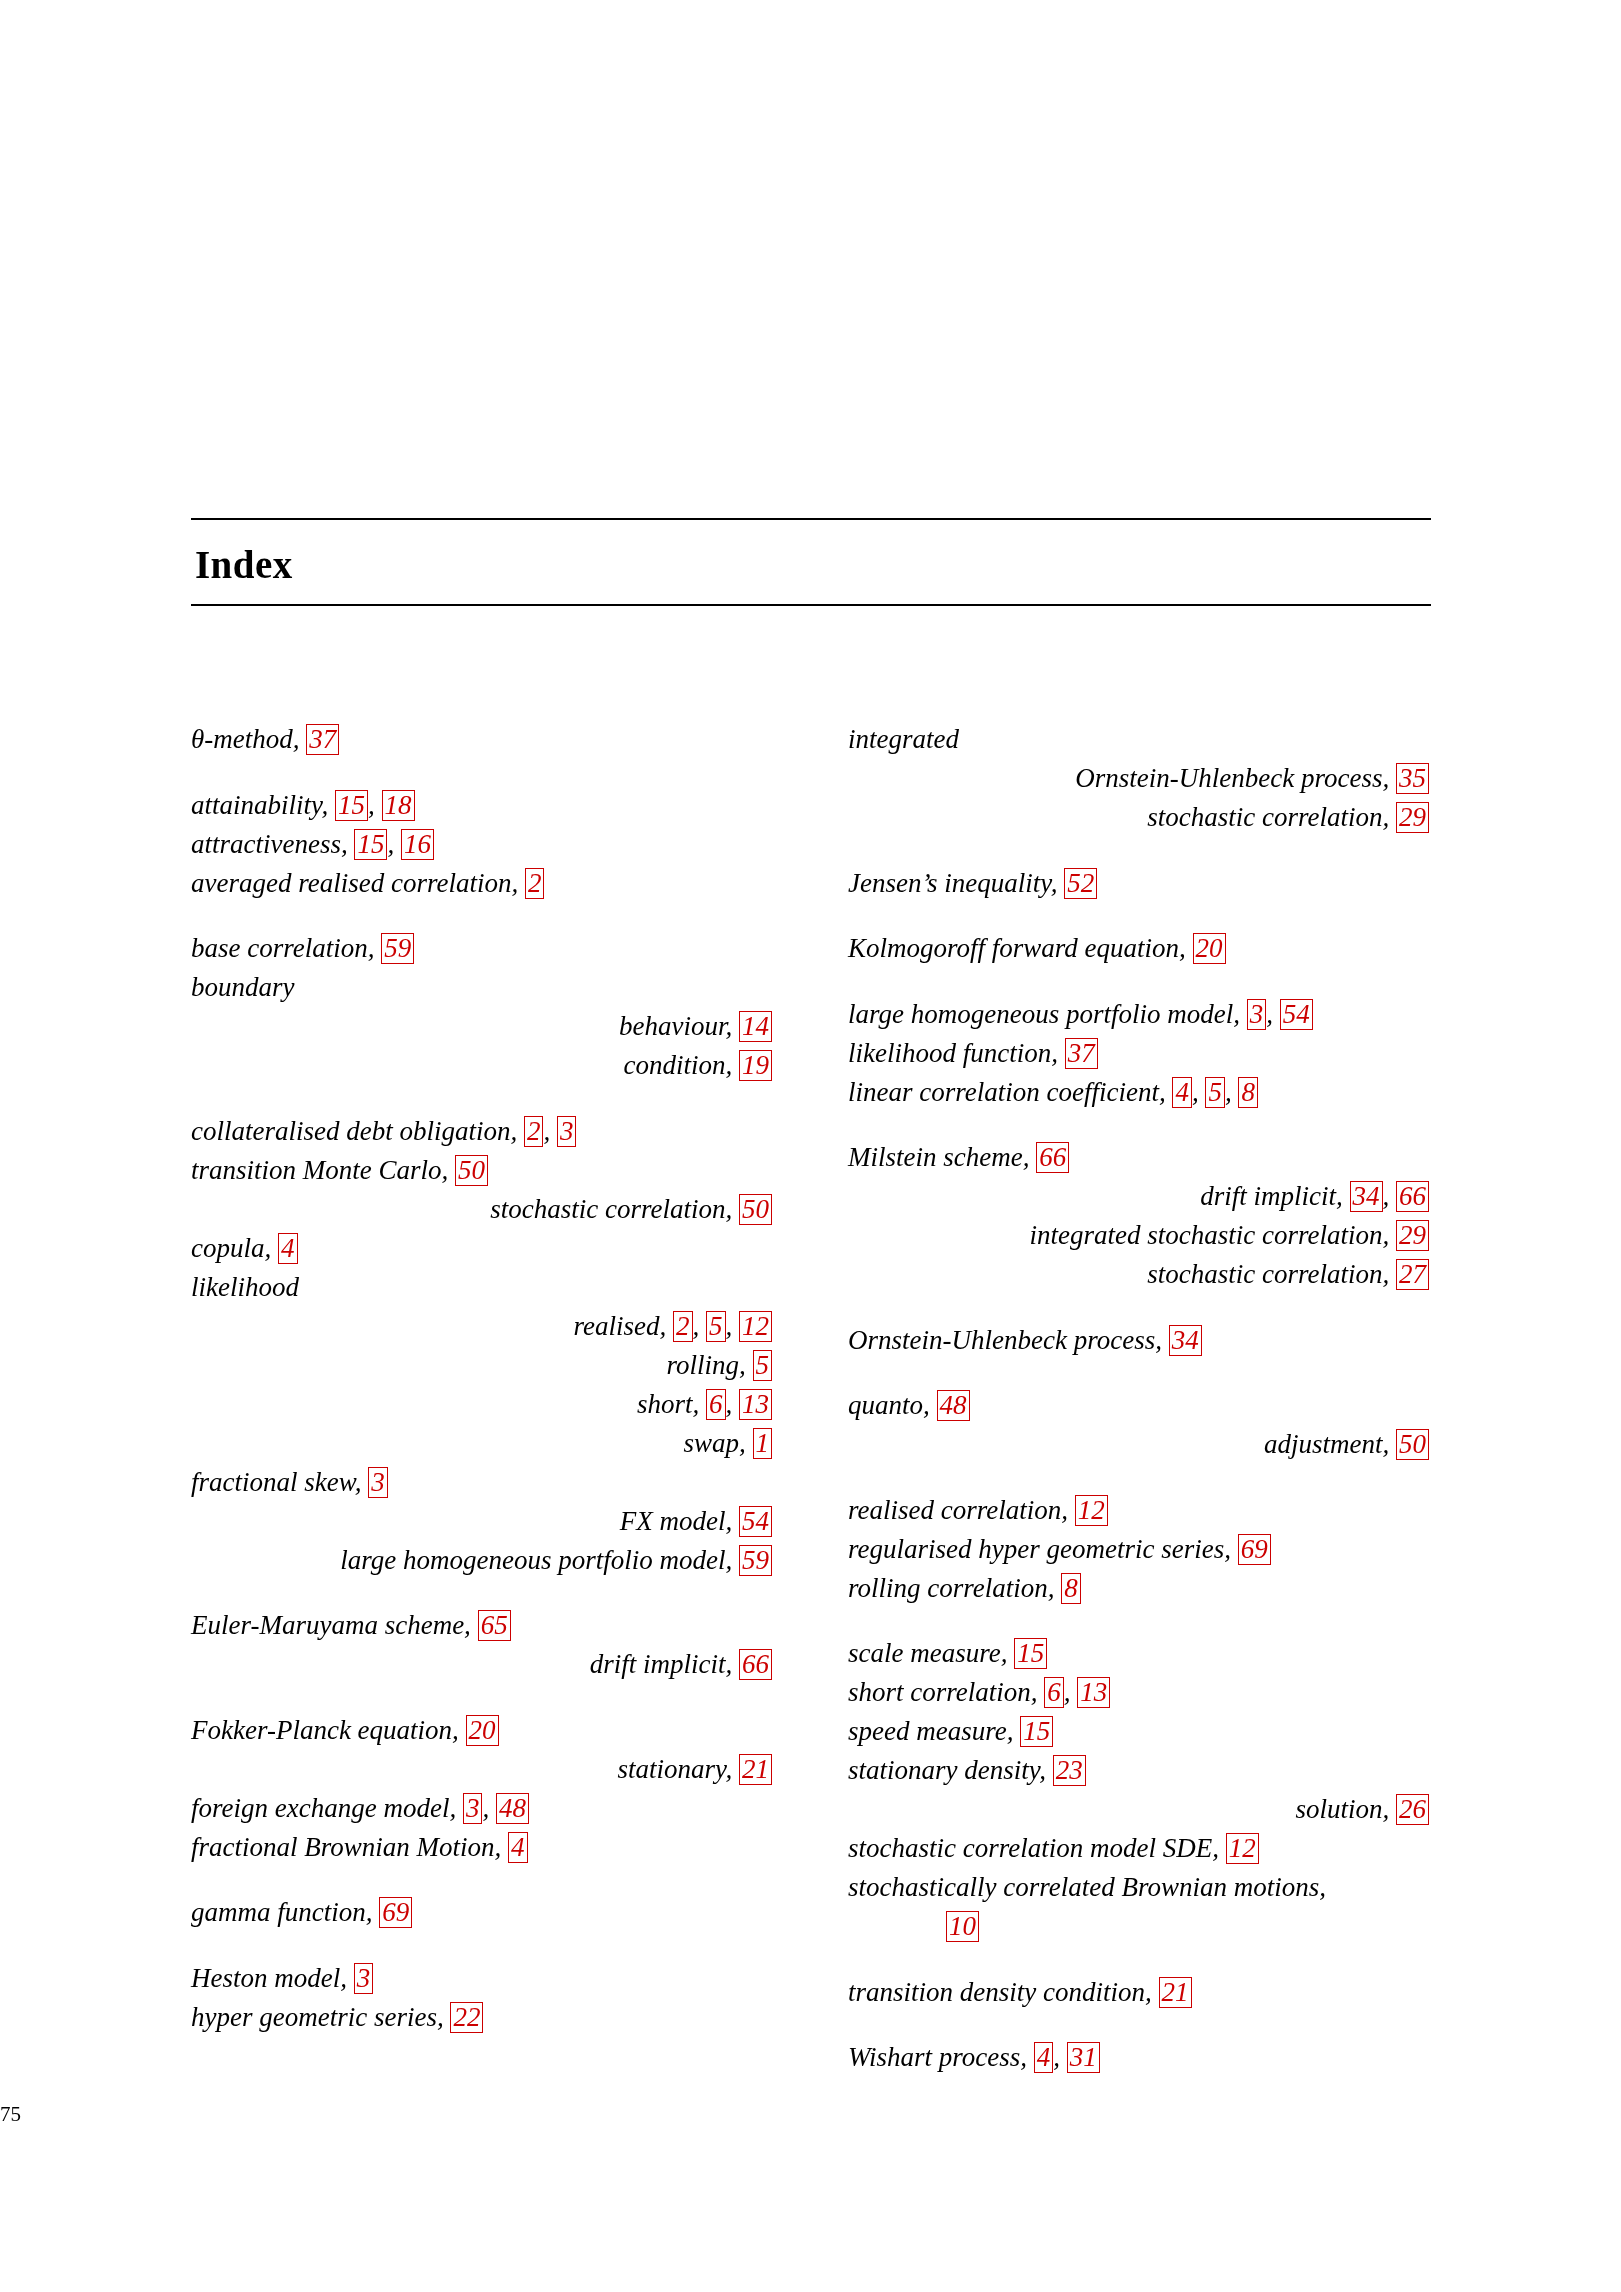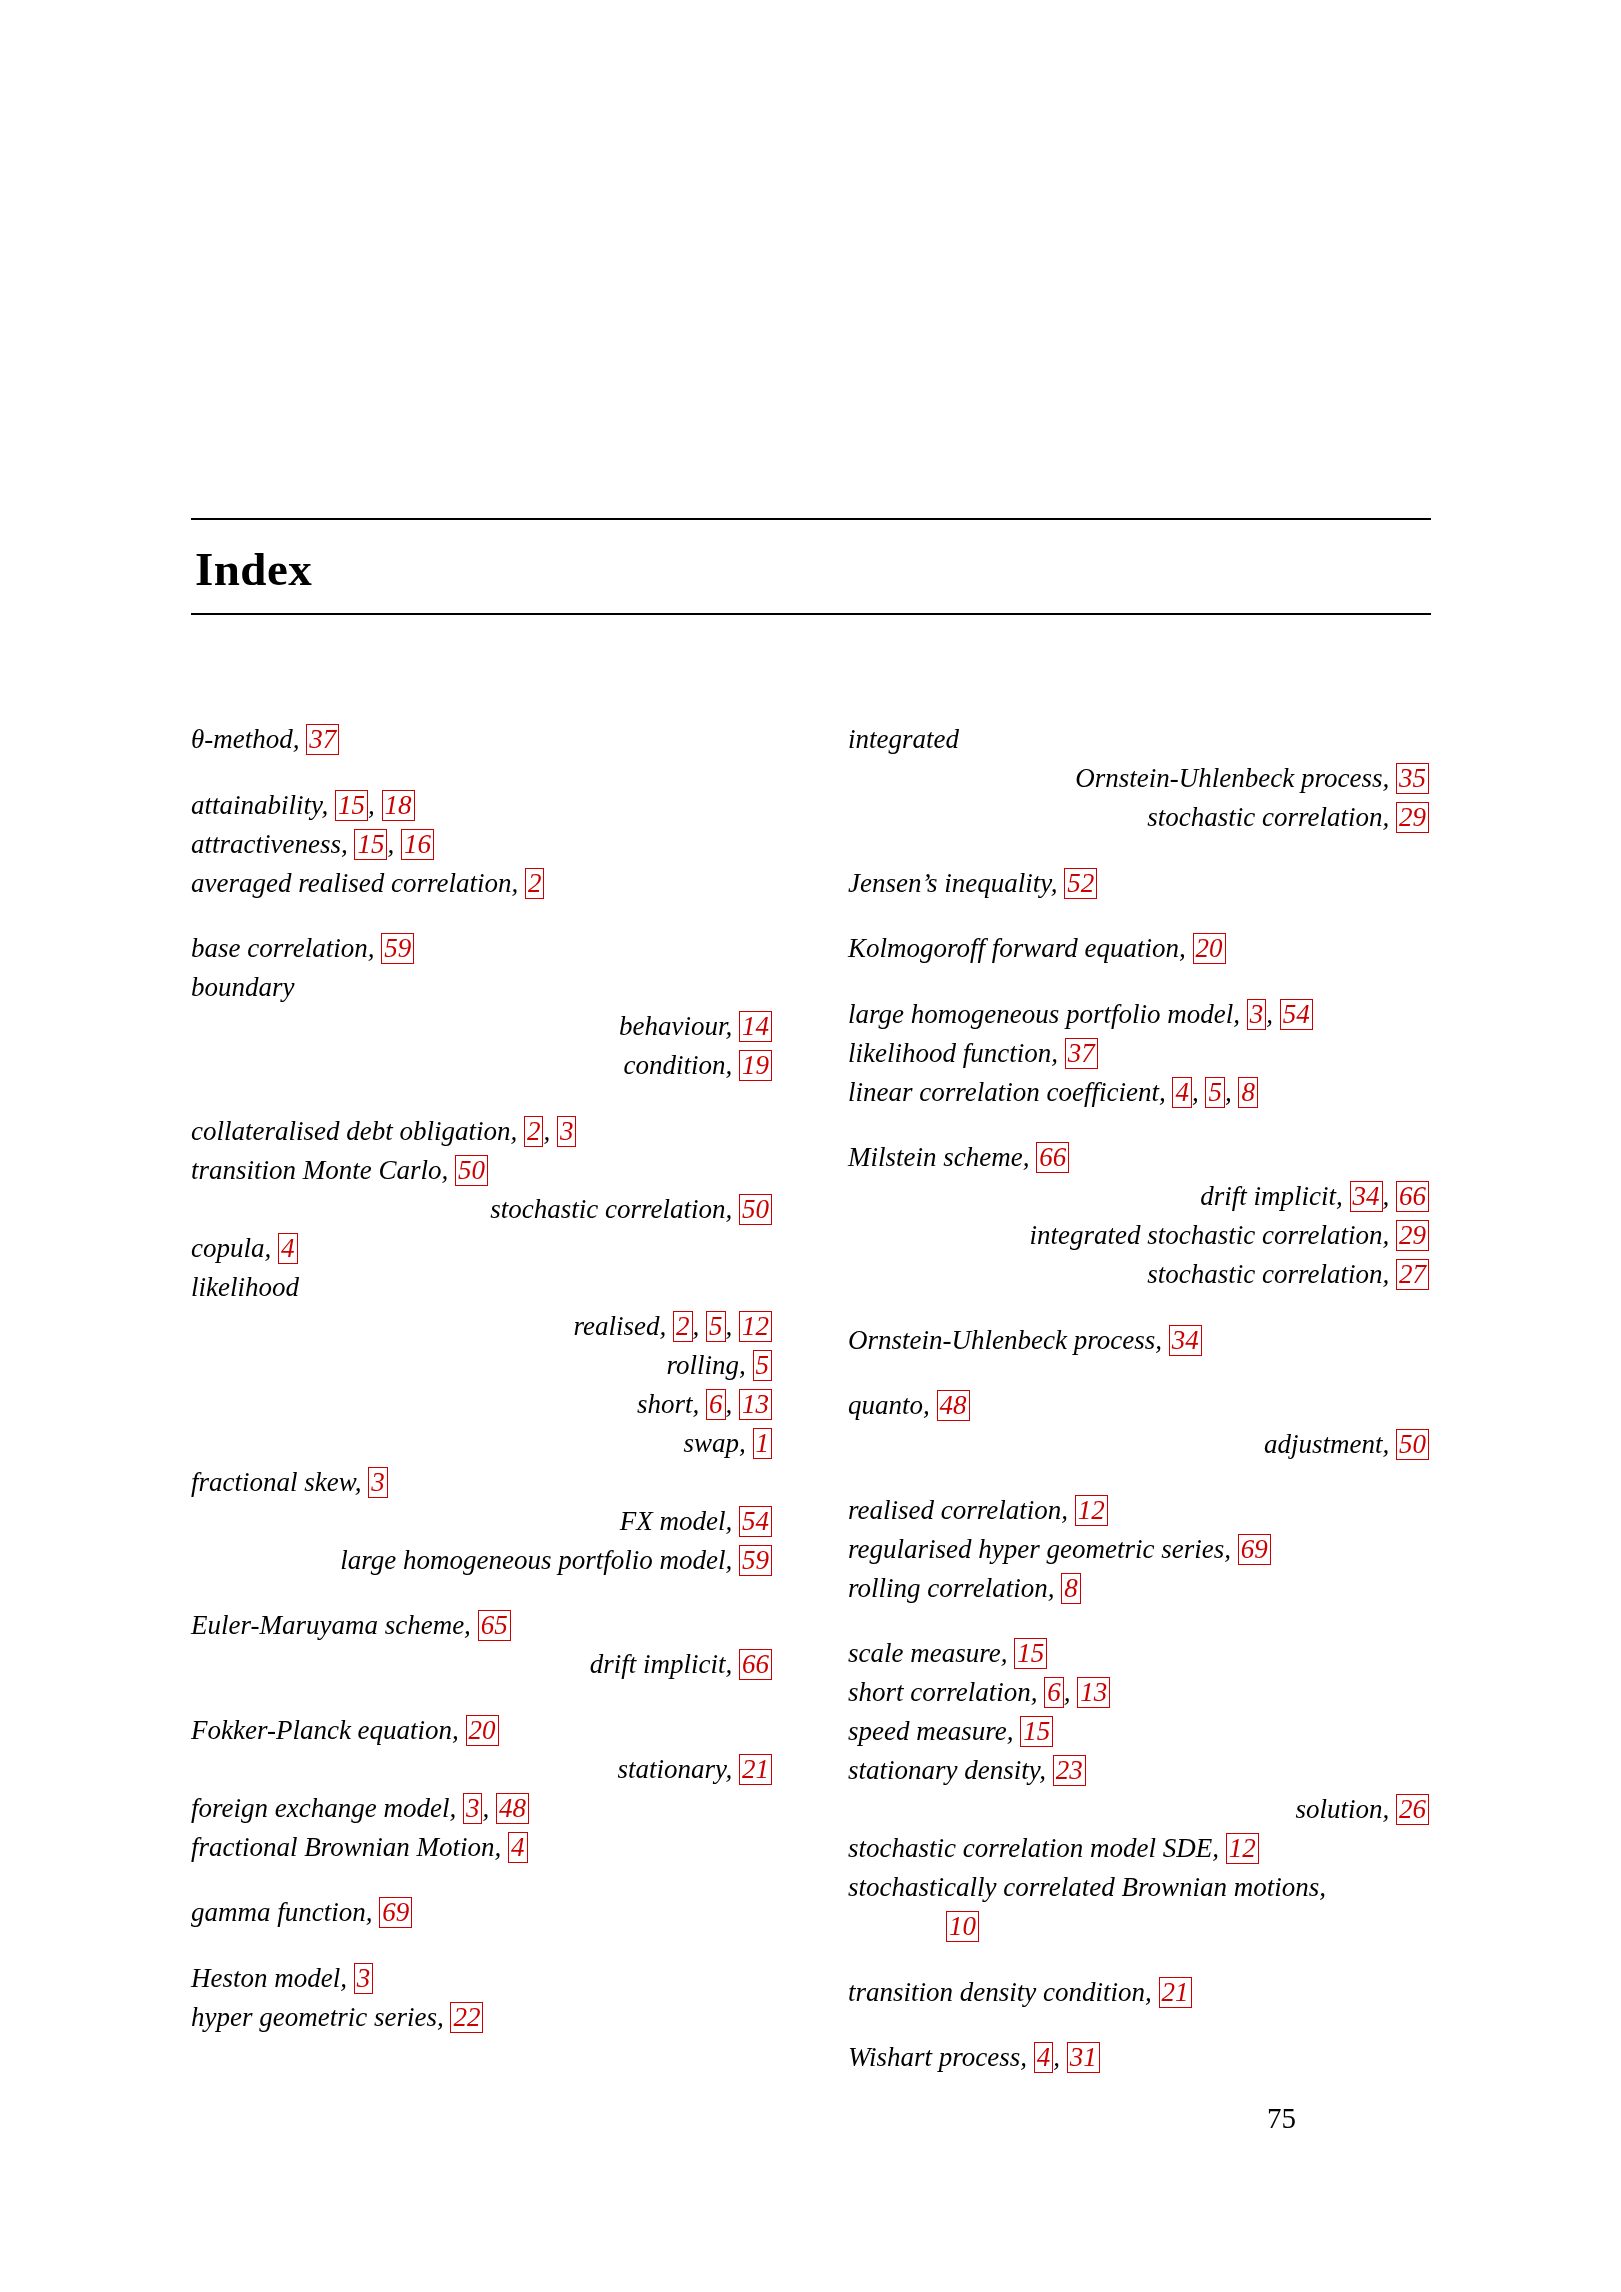--- a/index.html
+++ b/index.html
@@ -27,21 +27,21 @@
     left: 191px;
     top: 518px;
     width: 1240px;
   }
   .rule {
     height: 2px;
     background: #000000;
     width: 100%;
   }
   .index-title {
-    font-size: 47px;
+    font-size: 39px;
     font-weight: bold;
     letter-spacing: 0.5px;
     margin: 21.6px 0 17.6px 3.9px;
     font-family: "Liberation Serif", serif;
   }
   .columns {
     position: absolute;
     left: 191px;
     top: 720px;
     width: 1240px;
@@ -79,22 +79,22 @@
     text-decoration: none;
   }
   .sep {
     color: #000000;
   }
   .folio {
     position: absolute;
     top: 2102px;
     left: 0;
     width: 1296px;
-    text-align: right;
-    font-size: 29px;
+    text-align: left;
+    font-size: 21px;
   }
 </style>
 </head>
 <body>
 
 <div class="page">
 
   <div class="title-block">
     <div class="rule"></div>
     <div class="index-title">Index</div>

